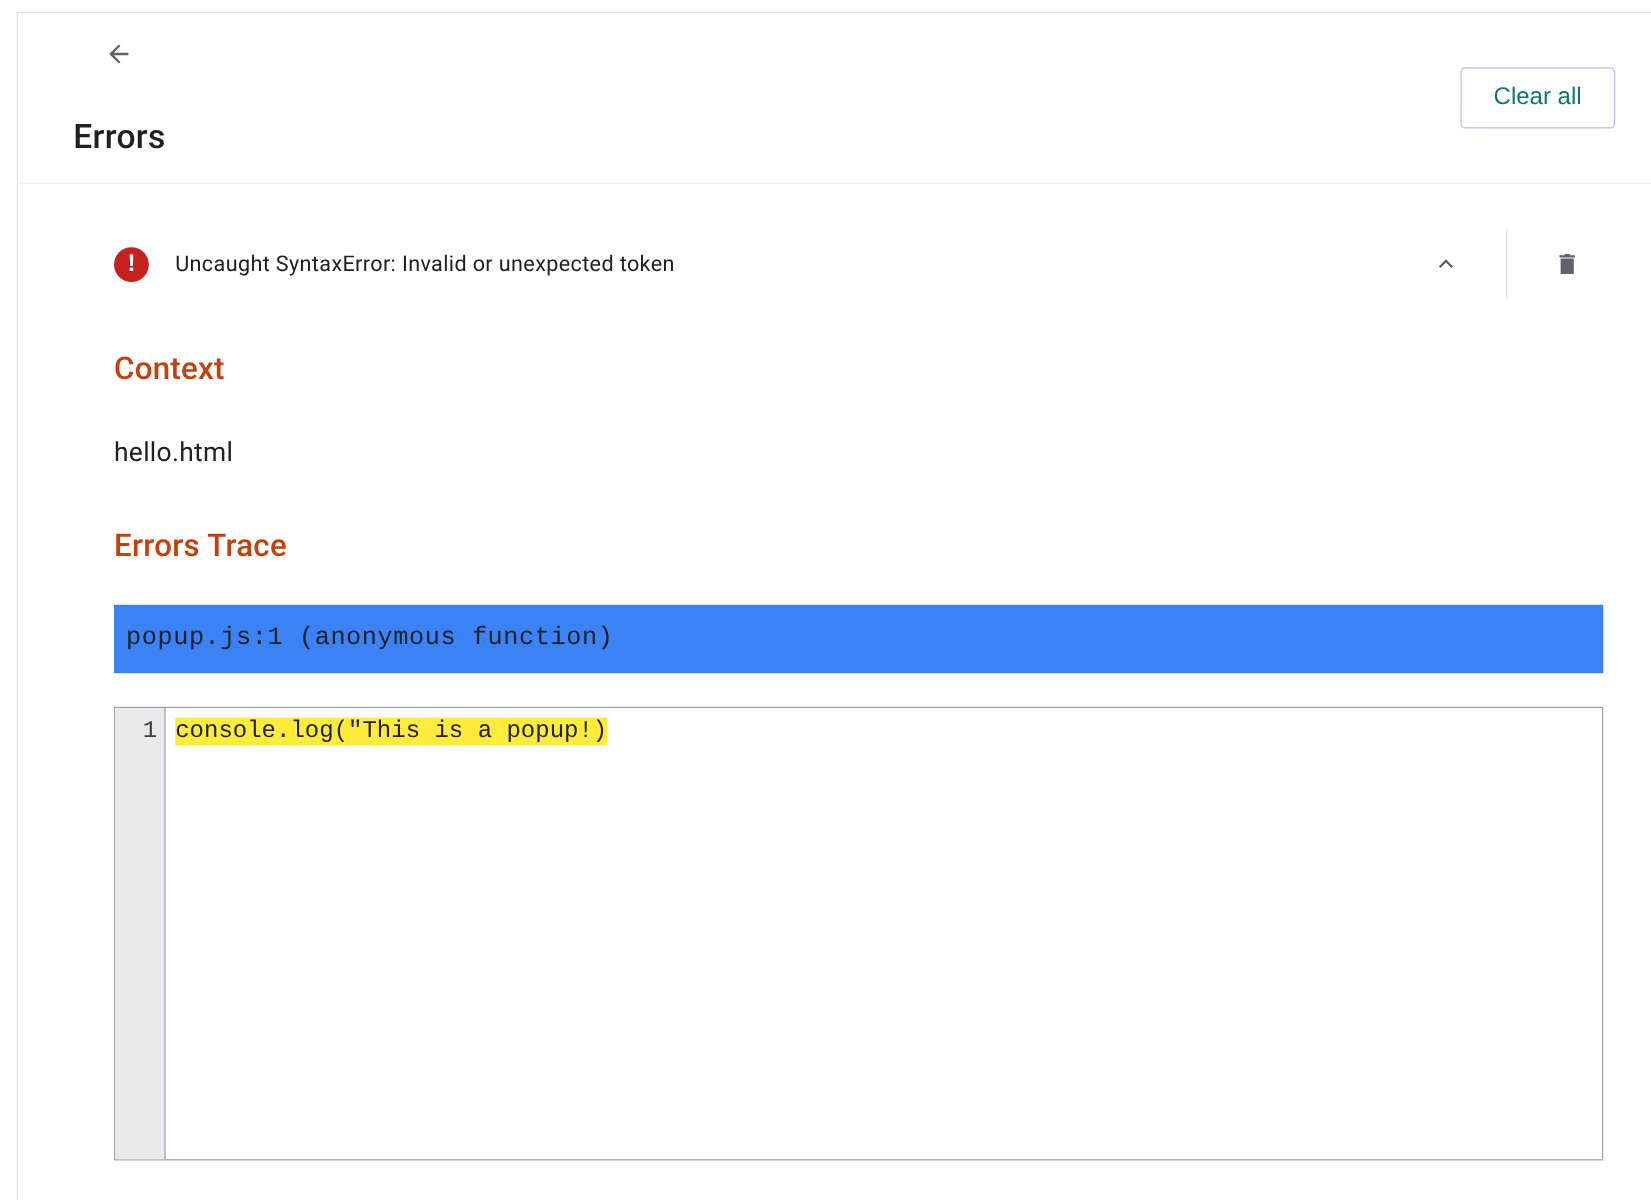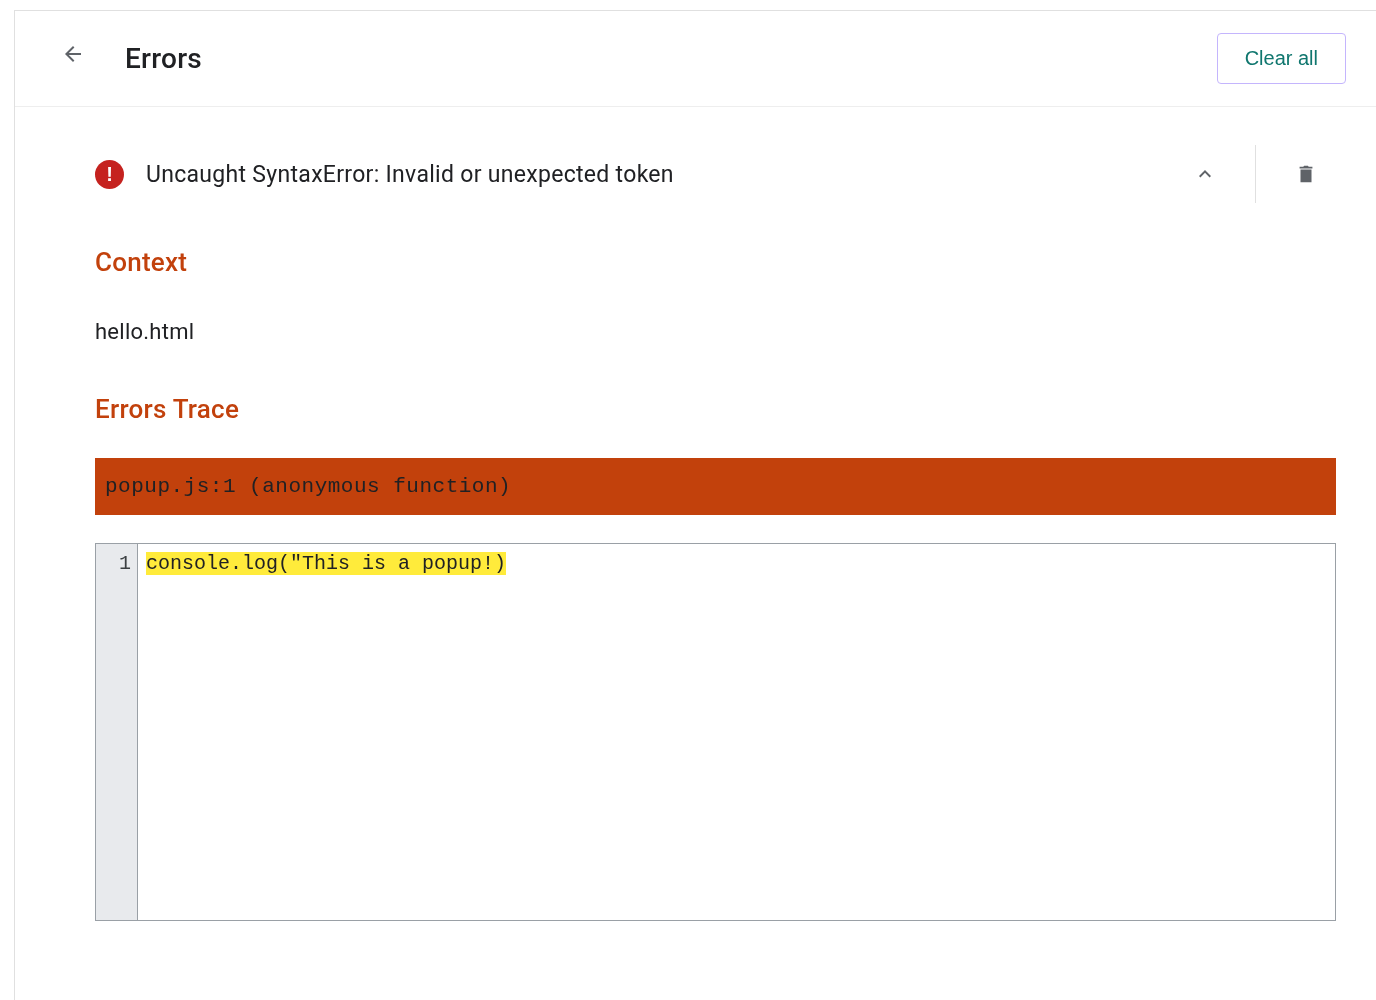--- a/index.html
+++ b/index.html
@@ -25,22 +25,23 @@
     }
     .header {
       display: flex;
       align-items: center;
       justify-content: space-between;
       padding: 22px 30px 22px 46px;
       border-bottom: 1px solid #eee;
     }
     .header-left {
       display: flex;
-      align-items: flex-start;
+      align-items: center;
       gap: 40px;
+      flex-direction: column;
     }
     .back-btn {
       cursor: pointer;
       display: flex;
       align-items: center;
       color: #5f6368;
     }
     .back-btn svg { width: 24px; height: 24px; }
     .page-title {
       font-size: 28px;
@@ -79,21 +80,21 @@
       background: #c5221f;
       color: #fff;
       display: flex;
       align-items: center;
       justify-content: center;
       font-weight: 700;
       font-size: 20px;
       font-family: Arial, sans-serif;
     }
     .error-message {
-      font-size: 23px;
+      font-size: 18px;
       color: #202124;
       letter-spacing: .3px;
     }
     .error-right {
       display: flex;
       align-items: center;
     }
     .icon-btn {
       width: 60px;
       height: 58px;
@@ -126,21 +127,21 @@
       margin-top: 50px;
     }
     .context-file {
       font-size: 22px;
       color: #202124;
       margin-top: 42px;
       letter-spacing: .25px;
     }
     .stack-trace-bar {
       margin-top: 34px;
-      background: #c2410c;
+      background: #3b82f6;
       padding: 17px 10px;
       font-family: "Courier New", Courier, monospace;
       font-size: 21px;
       color: #202124;
       letter-spacing: .5px;
     }
     .code-box {
       margin-top: 28px;
       border: 1px solid #9aa0a6;
       height: 378px;

